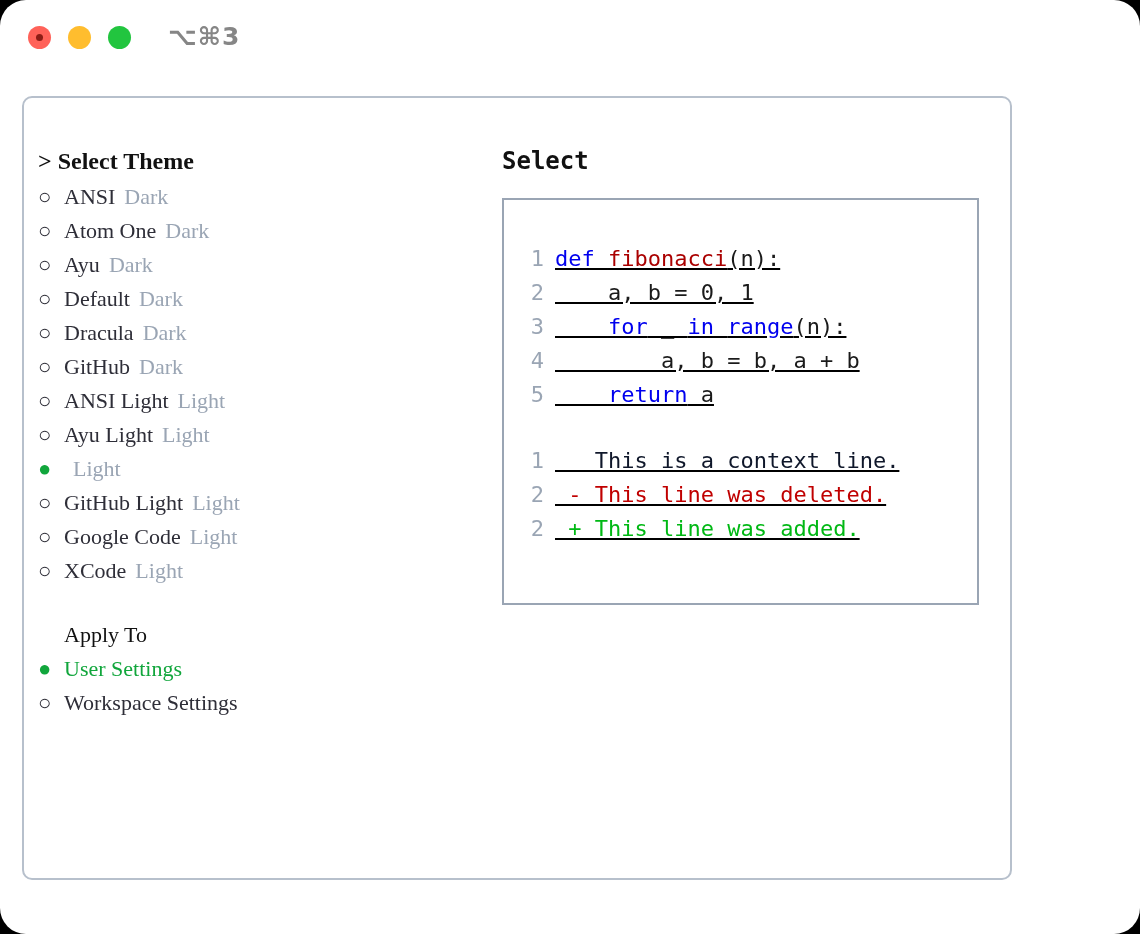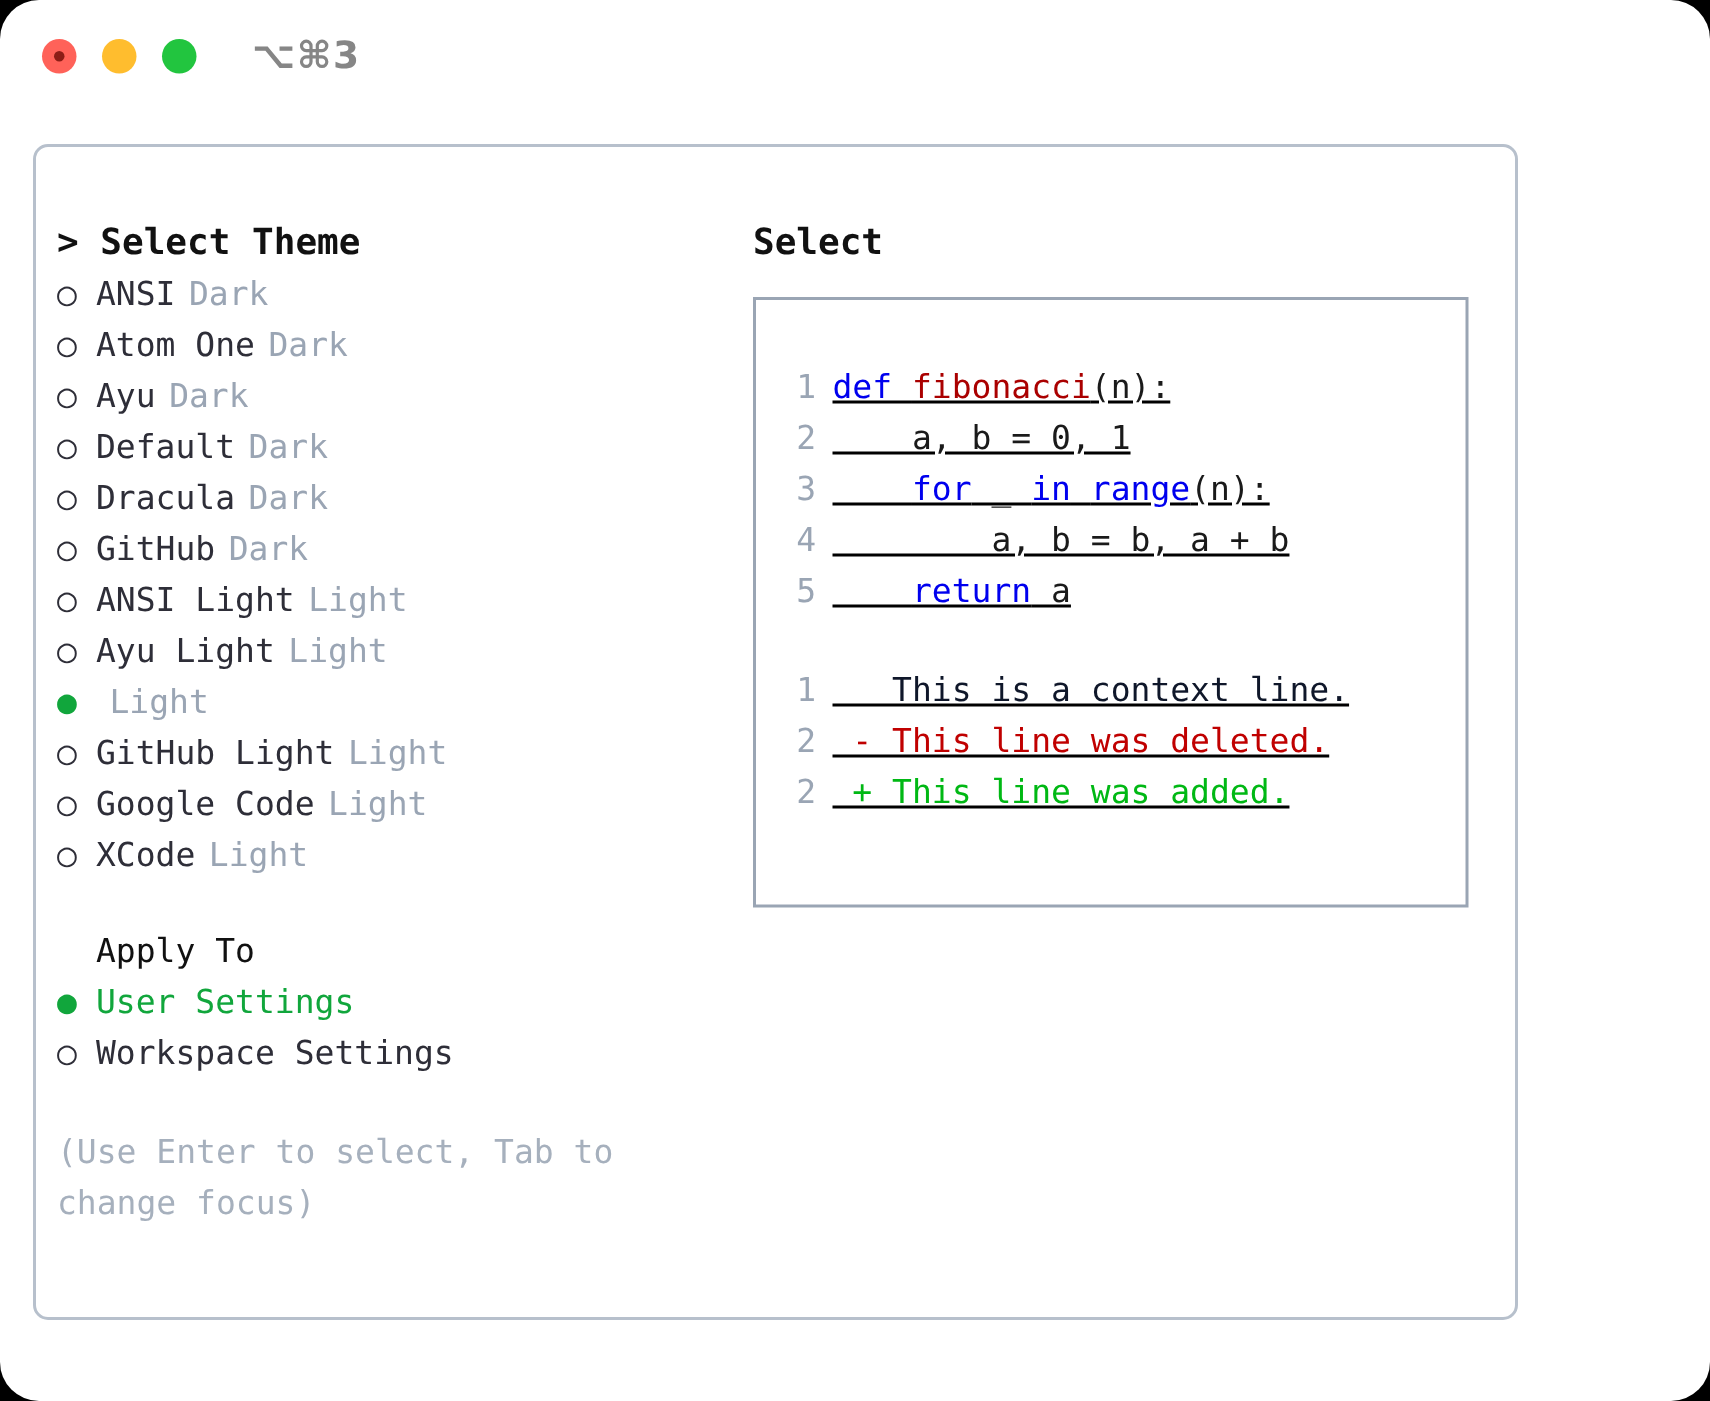--- a/index.html
+++ b/index.html
@@ -76,20 +76,21 @@
     background: #ffffff;
     box-sizing: border-box;
   }
 
   
   .left-pane {
     position: absolute;
     left: 14px;
     top: 46px;
     width: 440px;
+    font-family: Liberation Serif, serif;
   }
   .pane-title {
     font-size: 24px;
     font-weight: bold;
     color: #111111;
     line-height: 34px;
     white-space: pre;
   }
   .theme-list {
     margin-top: 2px;
@@ -213,21 +214,20 @@
         </div>
 
       <div class="apply-block">
         <div class="apply-title">Apply To</div>
         <div id="apply-list">
             <div class="row selected"><span class="marker filled">●</span><span class="label">User Settings</span></div>
             <div class="row"><span class="marker">○</span><span class="label">Workspace Settings</span></div>
           </div>
       </div>
 
-      <div class="hint">(Use Enter to select, Tab to change focus)</div>
     </div>
 
     <div class="right-pane">
       <div class="pane-title">Select</div>
       <div class="preview-box">
         <div class="code" id="code-block"><span class="codeline"><span class="lineno">1</span><span class="kw">def </span><span class="fn">fibonacci</span><span class="pl">(n):</span></span><span class="codeline"><span class="lineno">2</span><span class="pl">    a, b = 0, 1</span></span><span class="codeline"><span class="lineno">3</span><span class="pl">    </span><span class="kw">for</span><span class="pl"> _ </span><span class="kw">in</span><span class="pl"> </span><span class="kw">range</span><span class="pl">(n):</span></span><span class="codeline"><span class="lineno">4</span><span class="pl">        a, b = b, a + b</span></span><span class="codeline"><span class="lineno">5</span><span class="pl">    </span><span class="kw">return</span><span class="pl"> a</span></span><span class="diff-gap"></span><span class="codeline"><span class="lineno">1</span><span class="ctx">   This is a context line.</span></span><span class="codeline"><span class="lineno">2</span><span class="del"> - This line was deleted.</span></span><span class="codeline"><span class="lineno">2</span><span class="add"> + This line was added.</span></span></div>
       </div>
     </div>
 
   </div>

